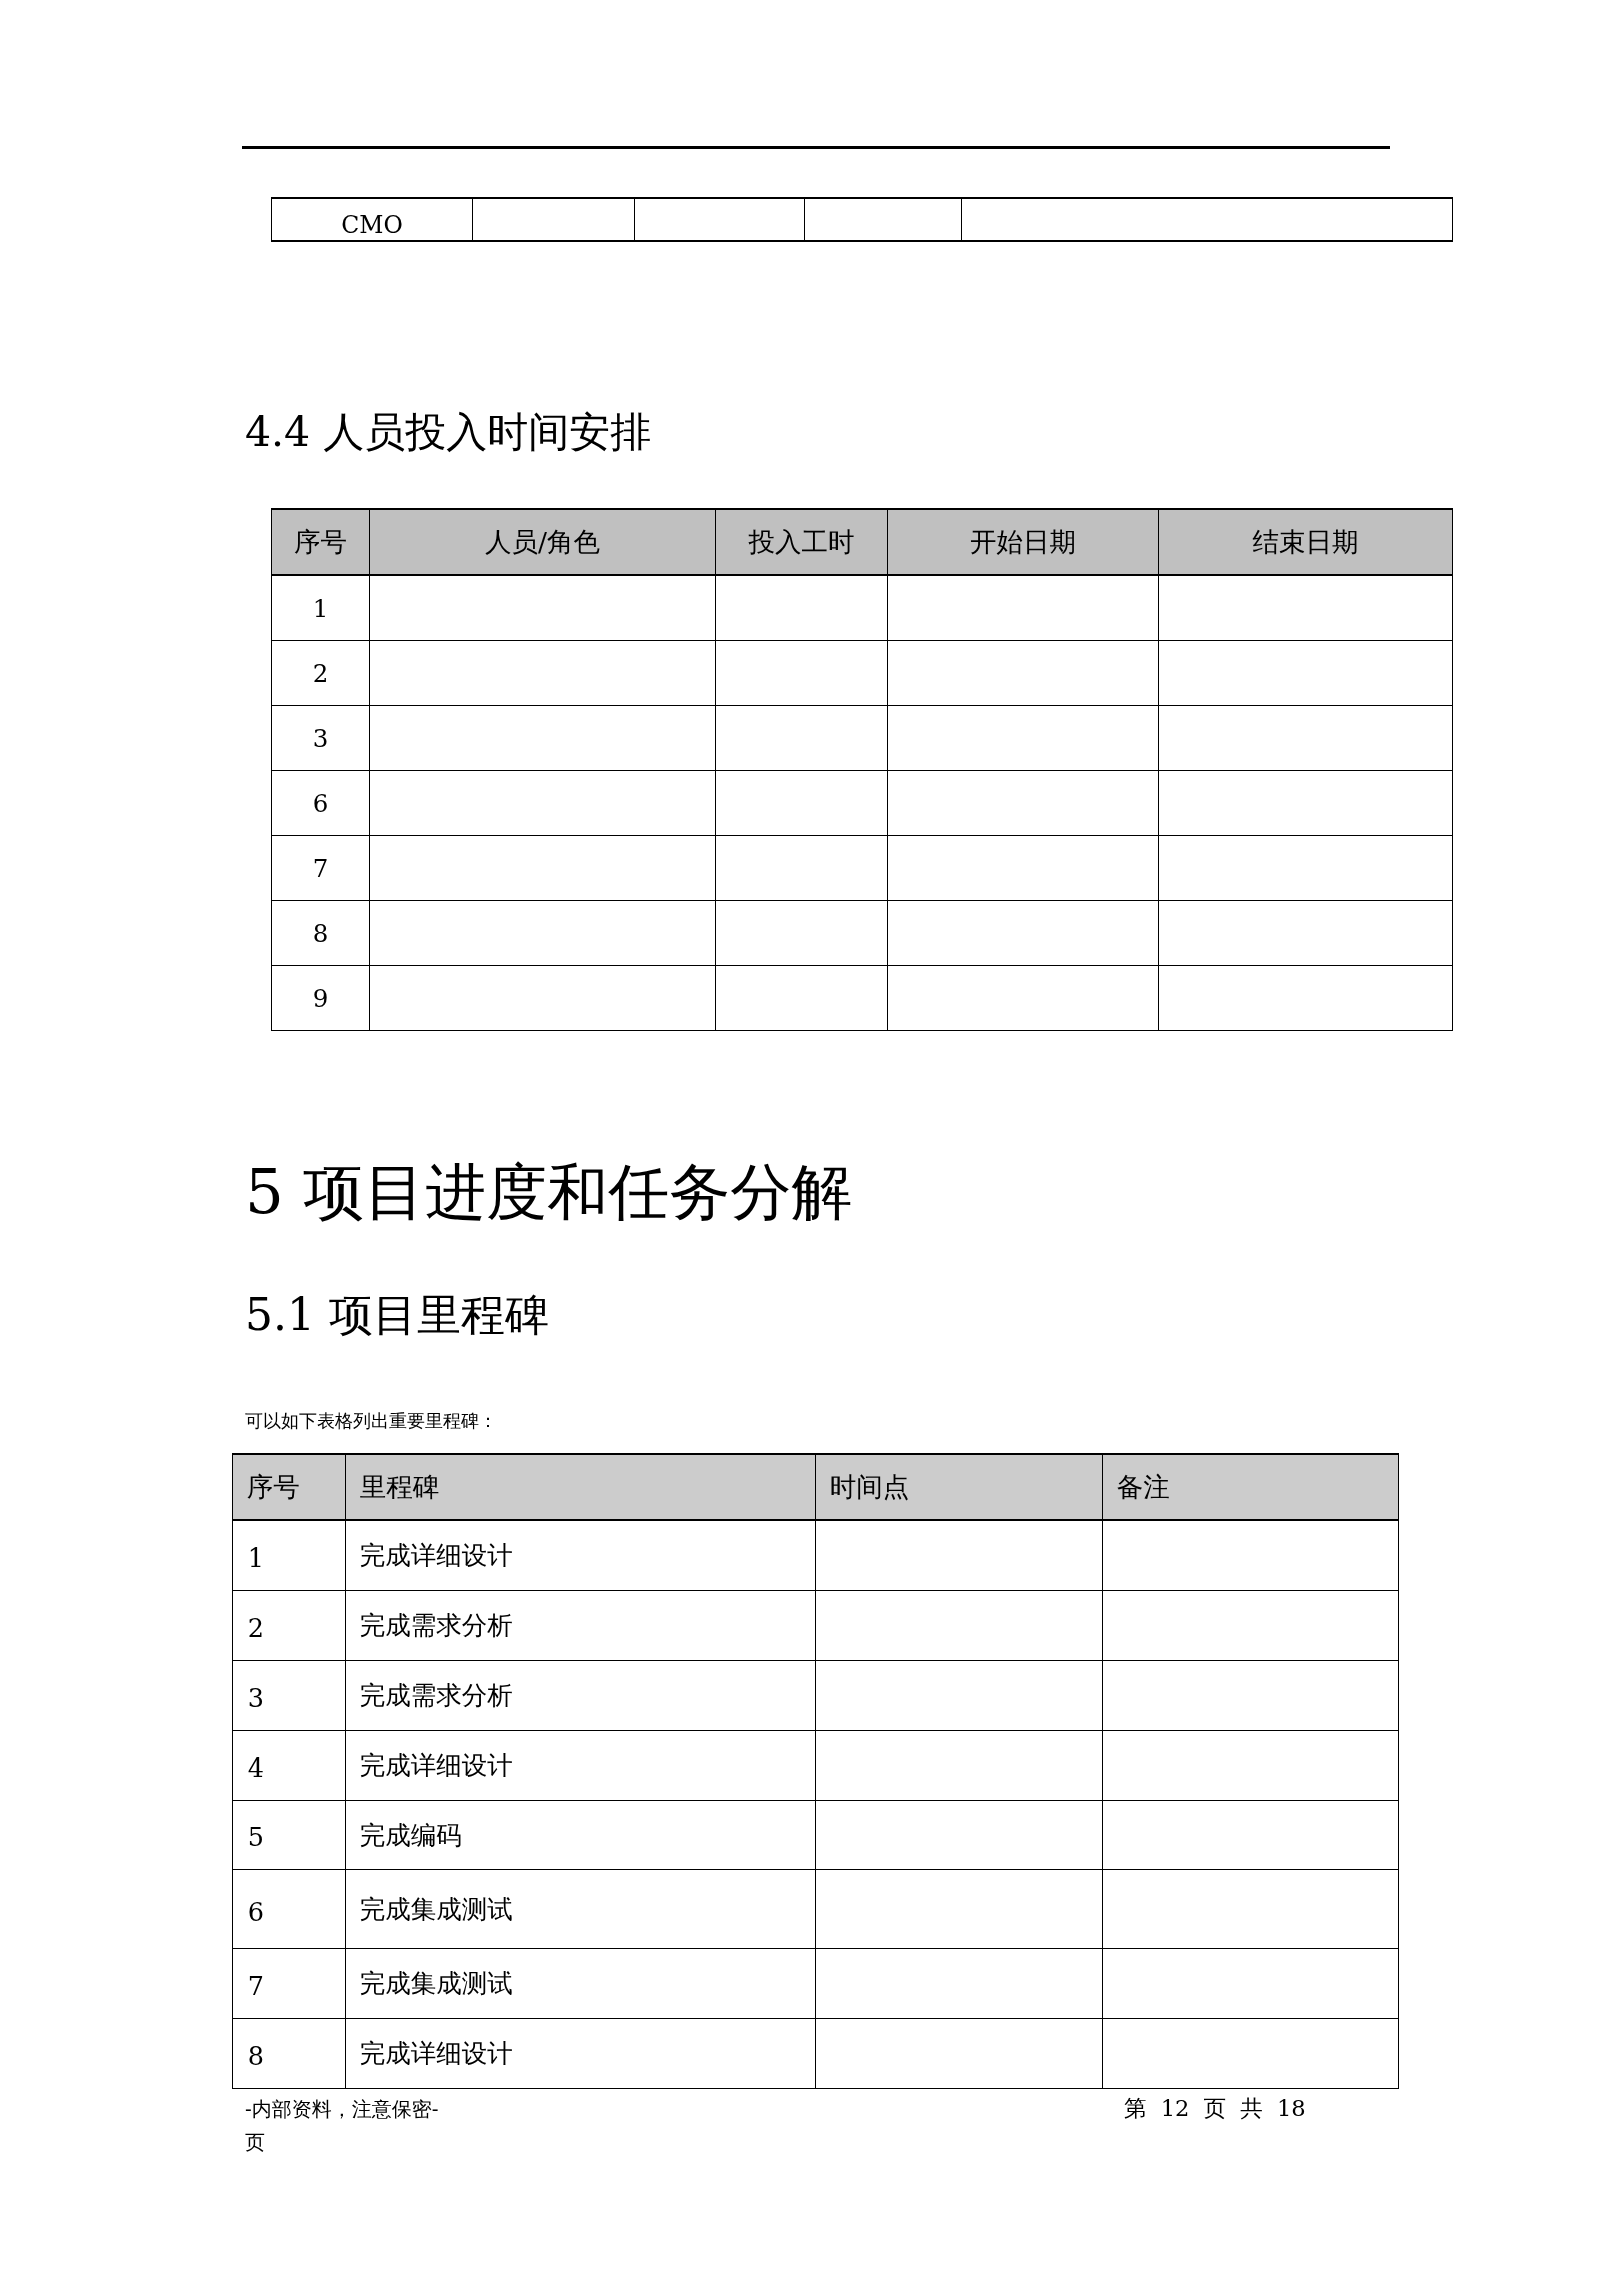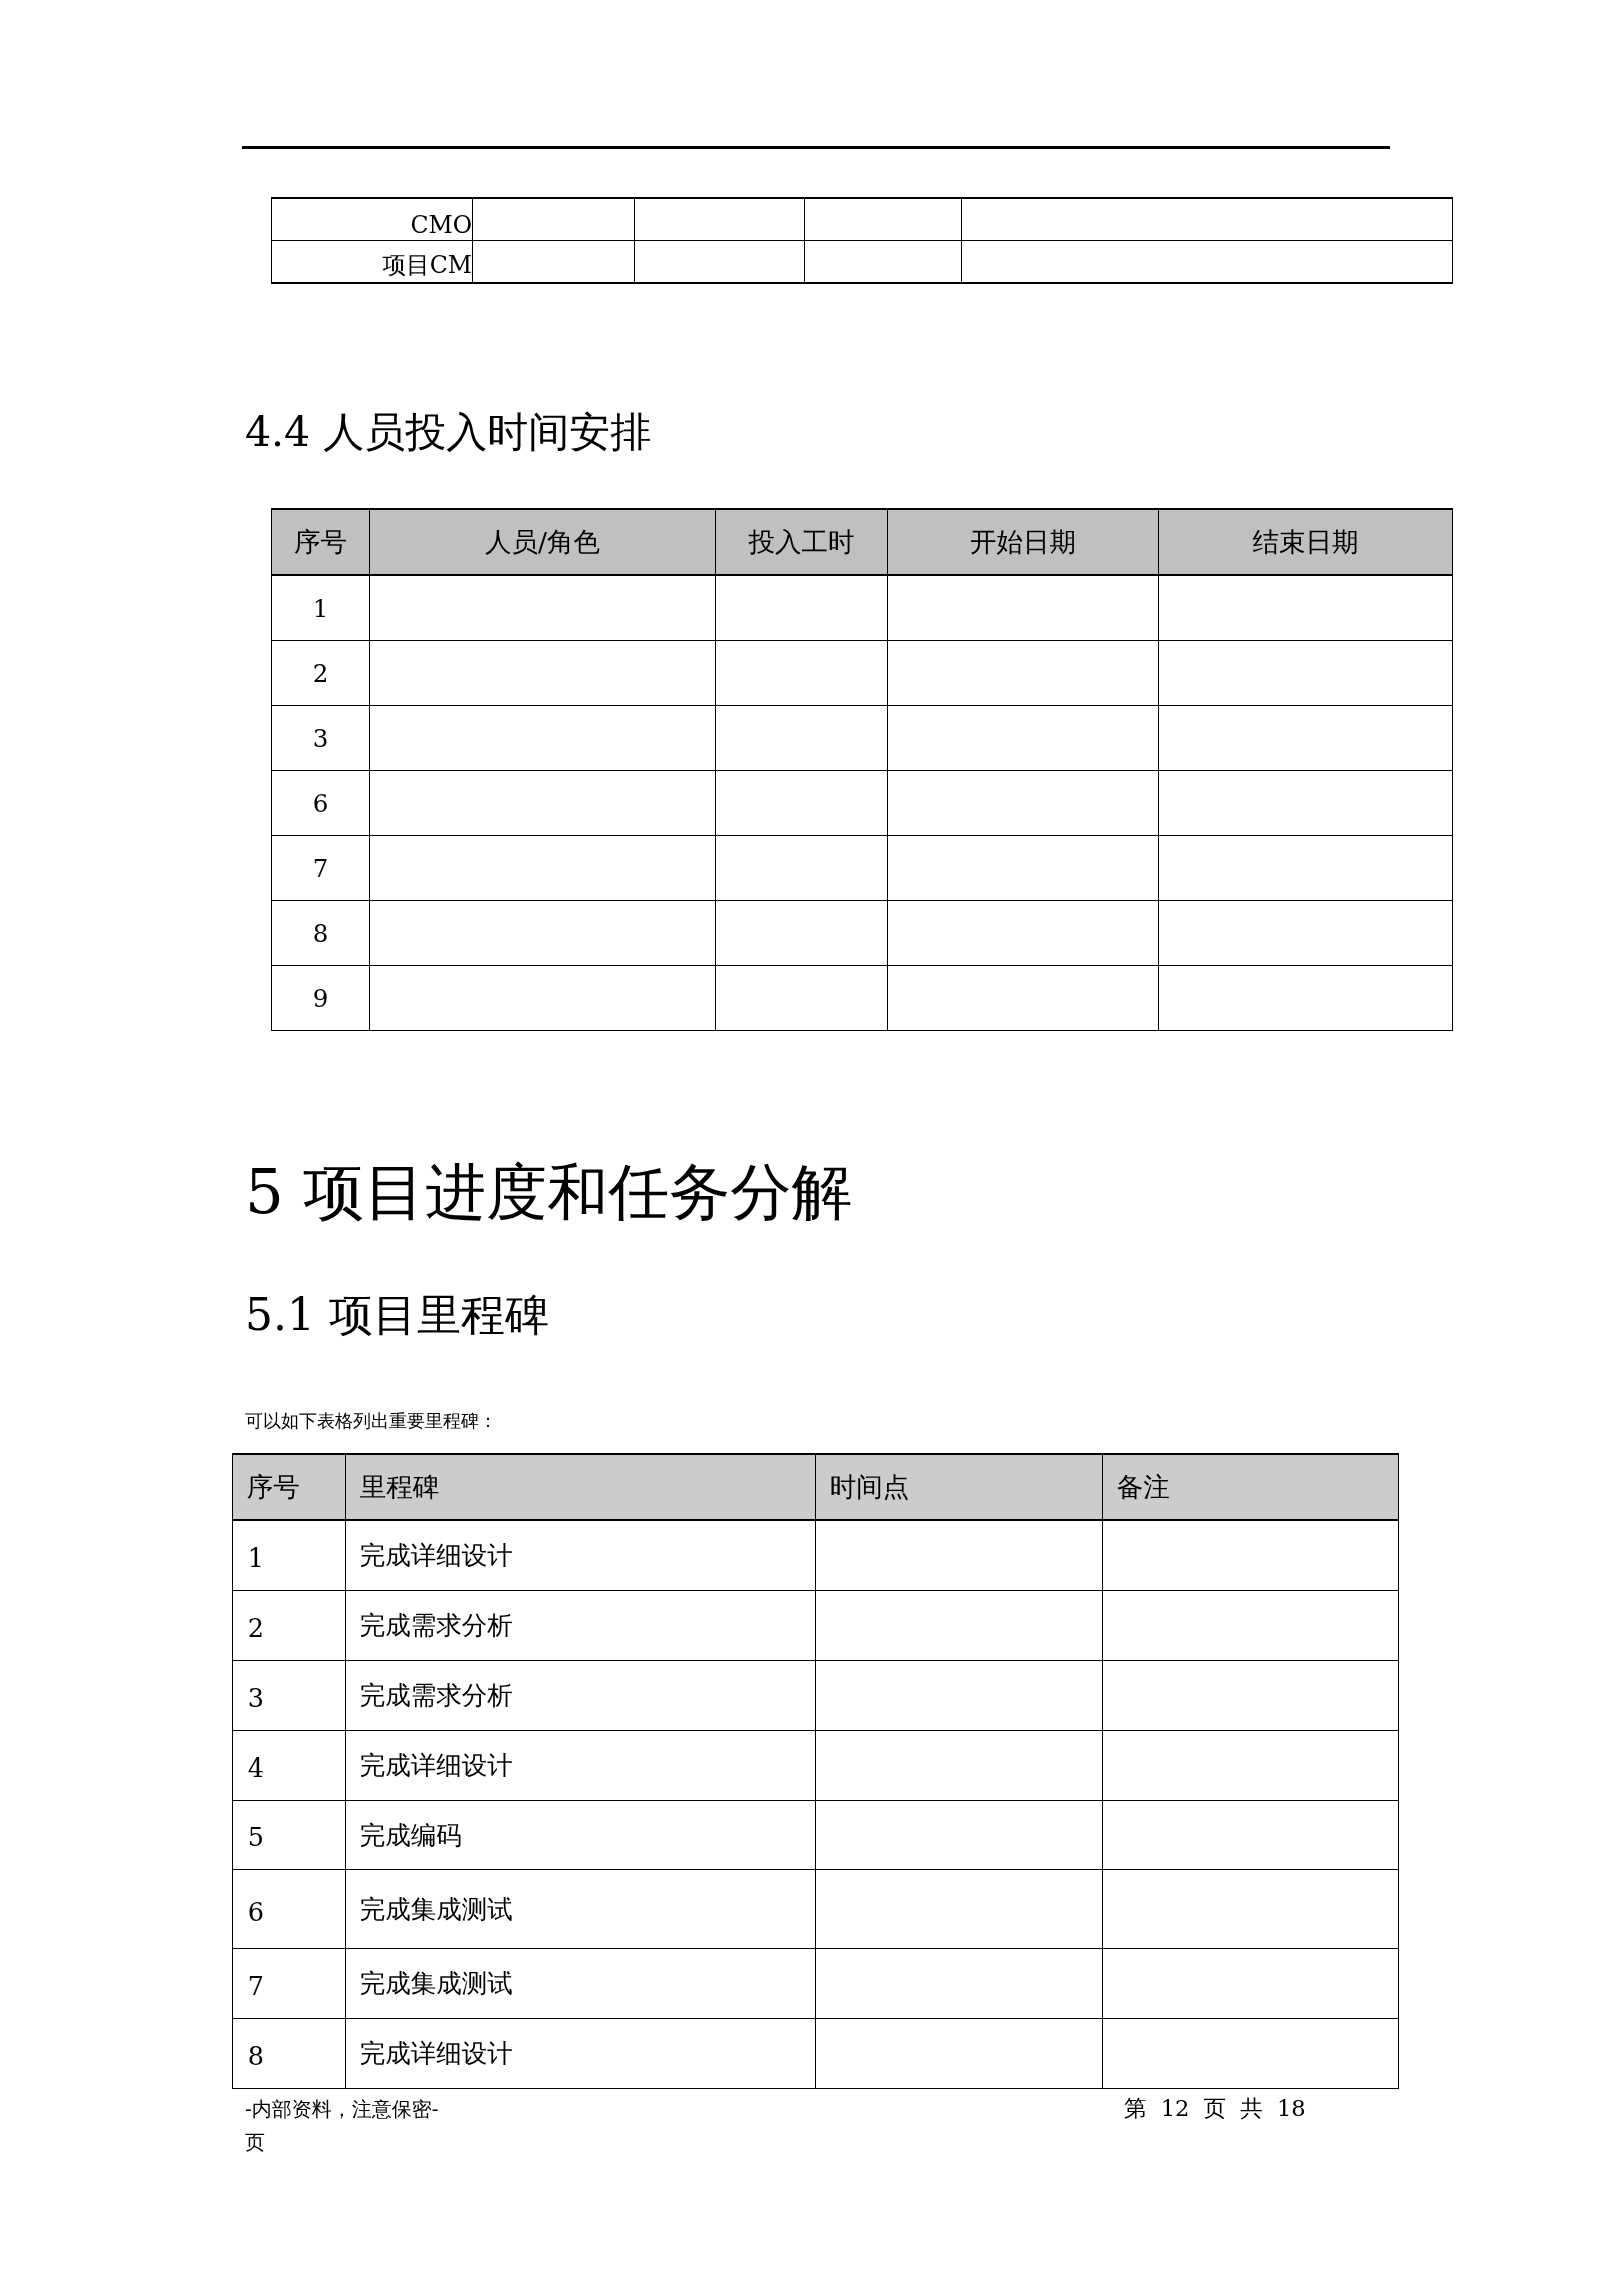--- a/index.html
+++ b/index.html
@@ -5,21 +5,21 @@
   html, body { margin: 0; padding: 0; background: #ffffff; }
   body { width: 1623px; height: 2295px; position: relative; overflow: hidden;
          font-family: "DejaVu Serif", "Liberation Serif", serif; color: #000; }
   .header-rule { position: absolute; left: 242px; top: 146px; width: 1148px; height: 2.9px; background: #000; }
 
   table { border-collapse: collapse; position: absolute; table-layout: fixed; }
   td, th { border: 1.5px solid #000; padding: 0; font-weight: normal; }
 
   
   .t-roles { left: 271px; top: 197px; width: 1182px; }
-  .t-roles td { height: 40px; font-size: 23.6px; text-align: right; vertical-align: bottom; padding-bottom: 1px; }
+  .t-roles td { height: 40px; font-size: 23.6px; text-align: center; vertical-align: bottom; padding-bottom: 1px; }
   .t-roles td.rest { text-align: left; }
   .t-roles tr:first-child td { border-top-width: 2.5px; }
   .t-roles tr:last-child td { border-bottom-width: 2.5px; }
 
   h2, h1 { position: absolute; margin: 0; font-weight: normal; white-space: nowrap; }
   .h-44 { left: 245px; top: 405px; font-size: 41px; }
   .h-5  { left: 245px; top: 1152px; font-size: 61px; }
   .h-51 { left: 245px; top: 1286px; font-size: 44px; }
   .intro { position: absolute; left: 245px; top: 1409px; font-size: 18px; margin: 0; }
 
@@ -49,27 +49,20 @@
   <colgroup>
       <col style="width:201px">
       <col style="width:162px">
       <col style="width:170px">
       <col style="width:157px">
       <col style="width:491px">
     </colgroup>
   <tbody>
       <tr>
     <td>CMO</td>
-    <td></td>
-    <td></td>
-    <td></td>
-    <td class="rest"></td>
-  </tr>
-  <tr>
-    <td>项目CM</td>
     <td></td>
     <td></td>
     <td></td>
     <td class="rest"></td>
   </tr>
 </tbody>
   </table>
 
 <h2 class="h-44">4.4 人员投入时间安排</h2>
 

